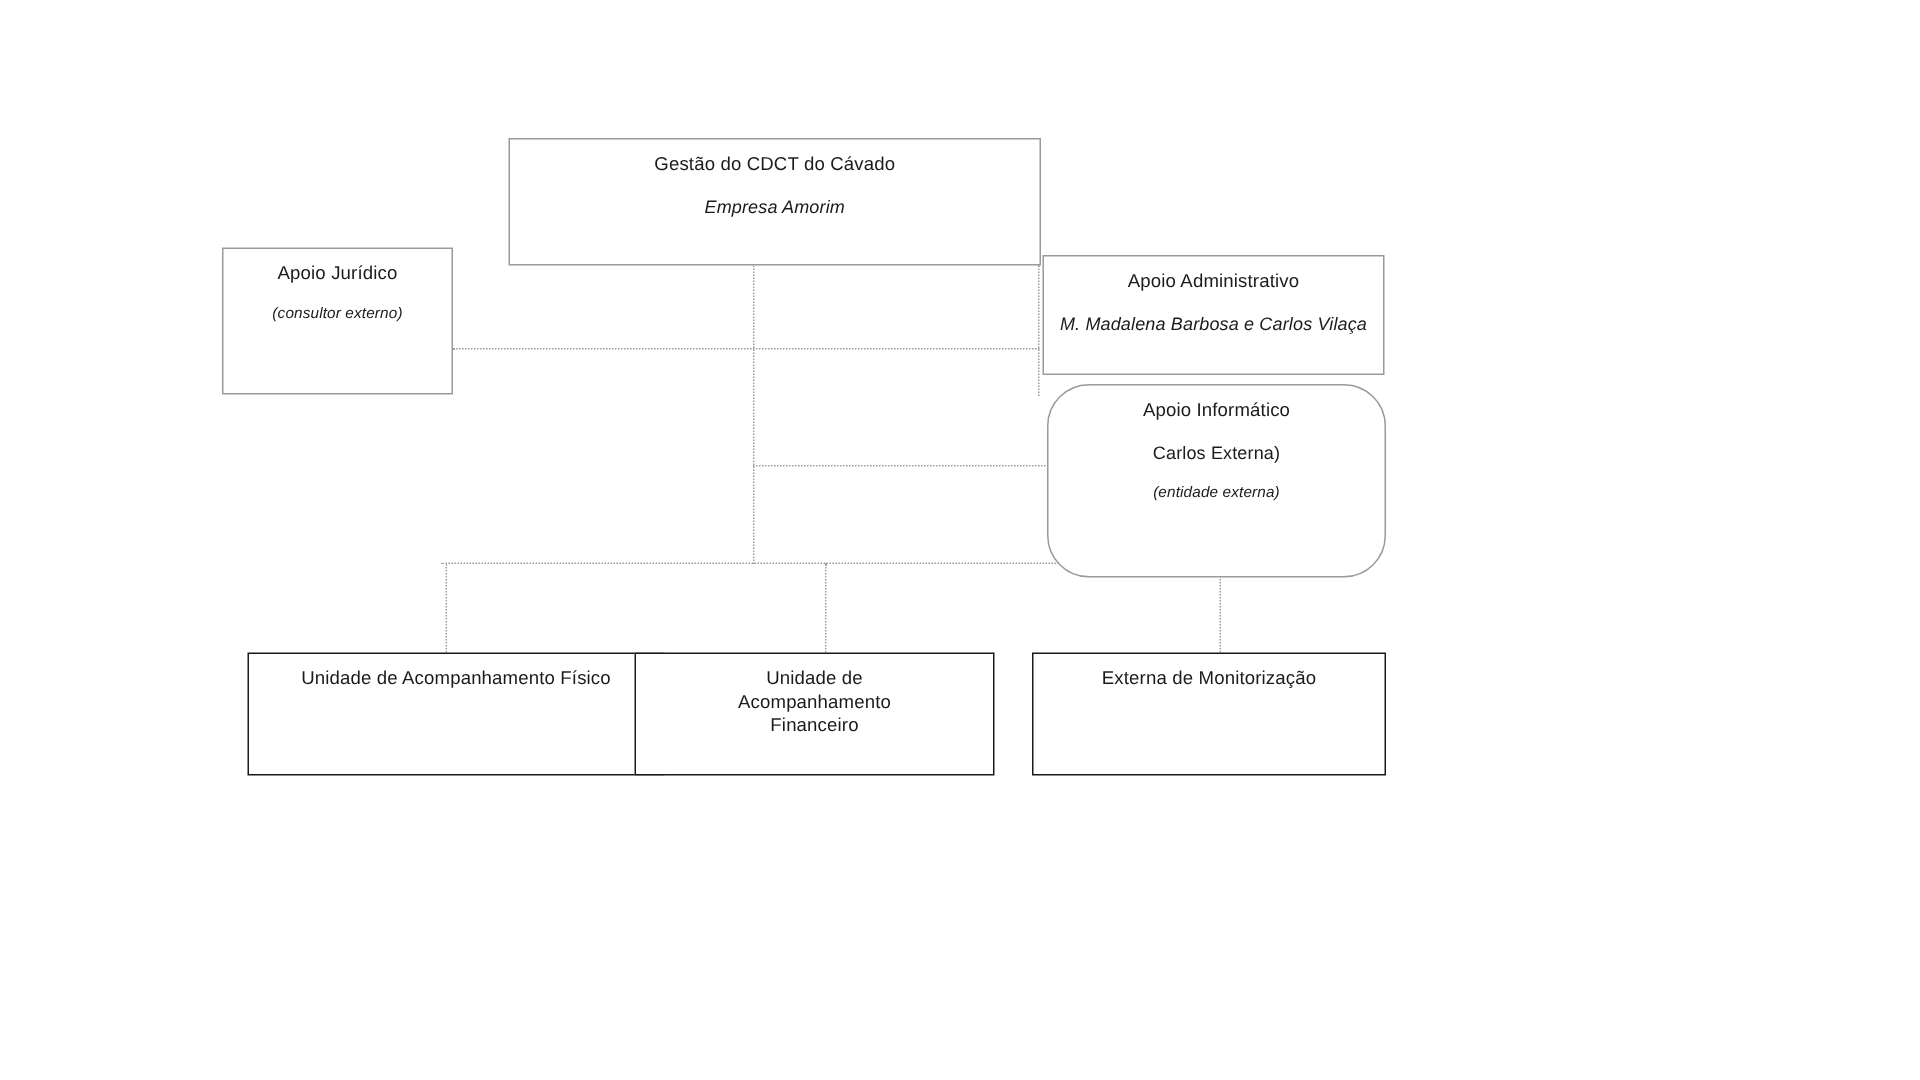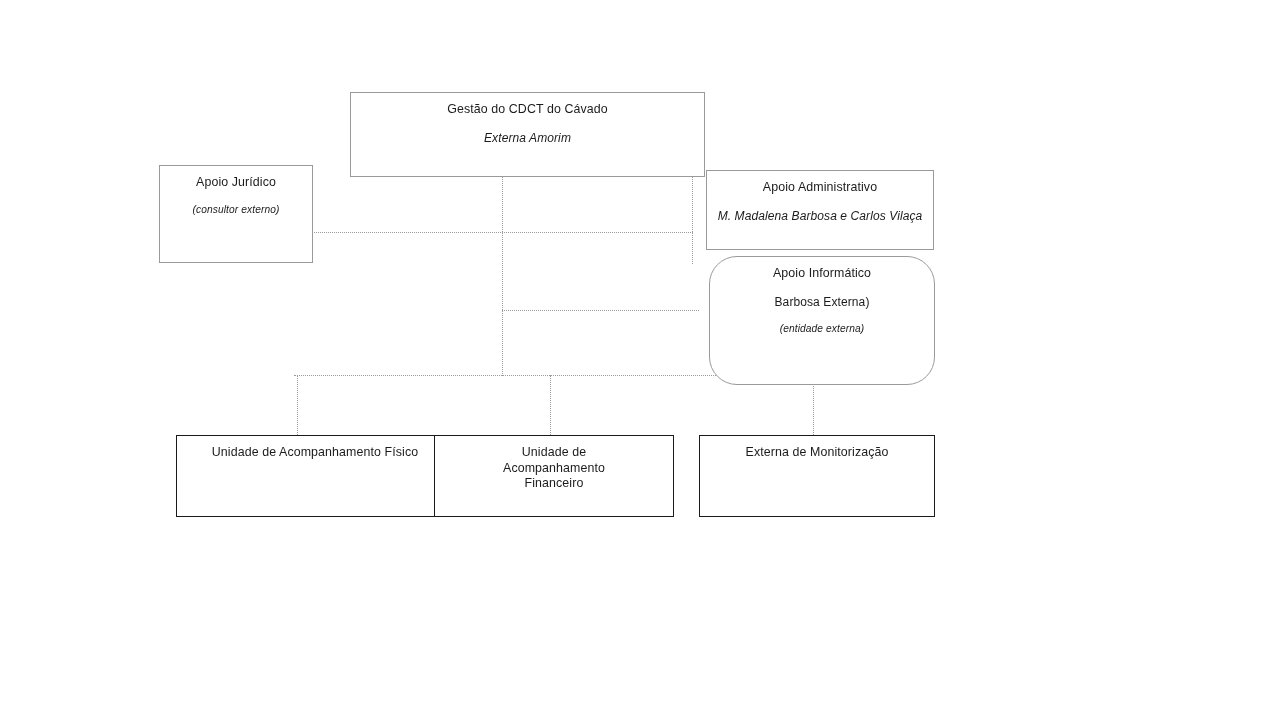--- a/index.html
+++ b/index.html
@@ -19,21 +19,20 @@
     overflow: hidden;
   }
 
   
   .node {
     position: absolute;
     box-sizing: border-box;
     background: #ffffff;
     text-align: center;
     z-index: 3;
-    margin-left: 11px;
   }
   .node.gray   { border: 1px solid #9a9a9a; }
   .node.dark   { border: 1.6px solid #1a1a1a; }
 
   .node .inner {
     padding-top: 9px;
     line-height: 1.25;
   }
   .title {
     font-size: 12.4px;
@@ -87,42 +86,42 @@
 
   <div class="conn h" style="left:294px; top:375px; width:520px;"></div>
 
   <div class="conn v" style="left:297px; top:375px; height:60px;"></div>
   <div class="conn v" style="left:550px; top:375px; height:60px;"></div>
   <div class="conn v" style="left:813px; top:375px; height:60px;"></div>
 
   <div class="node gray" style="left:339px; top:92px; width:355px; height:85px;">
     <div class="inner">
       <div class="title">Gestão do CDCT do Cávado</div>
-      <div class="subtitle">Externa Amorim</div>
+      <div class="subtitle">Empresa Amorim</div>
     </div>
   </div>
 
   <div class="node gray" style="left:148px; top:165px; width:154px; height:98px;">
     <div class="inner">
       <div class="title">Apoio Jurídico</div>
       <div class="note">(consultor externo)</div>
     </div>
   </div>
 
   <div class="node gray" style="left:695px; top:170px; width:228px; height:80px;">
     <div class="inner">
       <div class="title">Apoio Administrativo</div>
       <div class="subtitle">M. Madalena Barbosa e Carlos Vilaça</div>
     </div>
   </div>
 
   <div class="node gray" style="left:698px; top:256px; width:226px; height:129px;border-radius:28px;">
     <div class="inner">
       <div class="title">Apoio Informático</div>
-      <div class="subtitle plain">Barbosa Externa)</div>
+      <div class="subtitle plain">Carlos Externa)</div>
       <div class="note">(entidade externa)</div>
     </div>
   </div>
 
   <div class="node dark" style="left:165px; top:435px; width:278px; height:82px;">
     <div class="inner">
       <div class="title">Unidade de Acompanhamento Físico</div>
     </div>
   </div>
 

